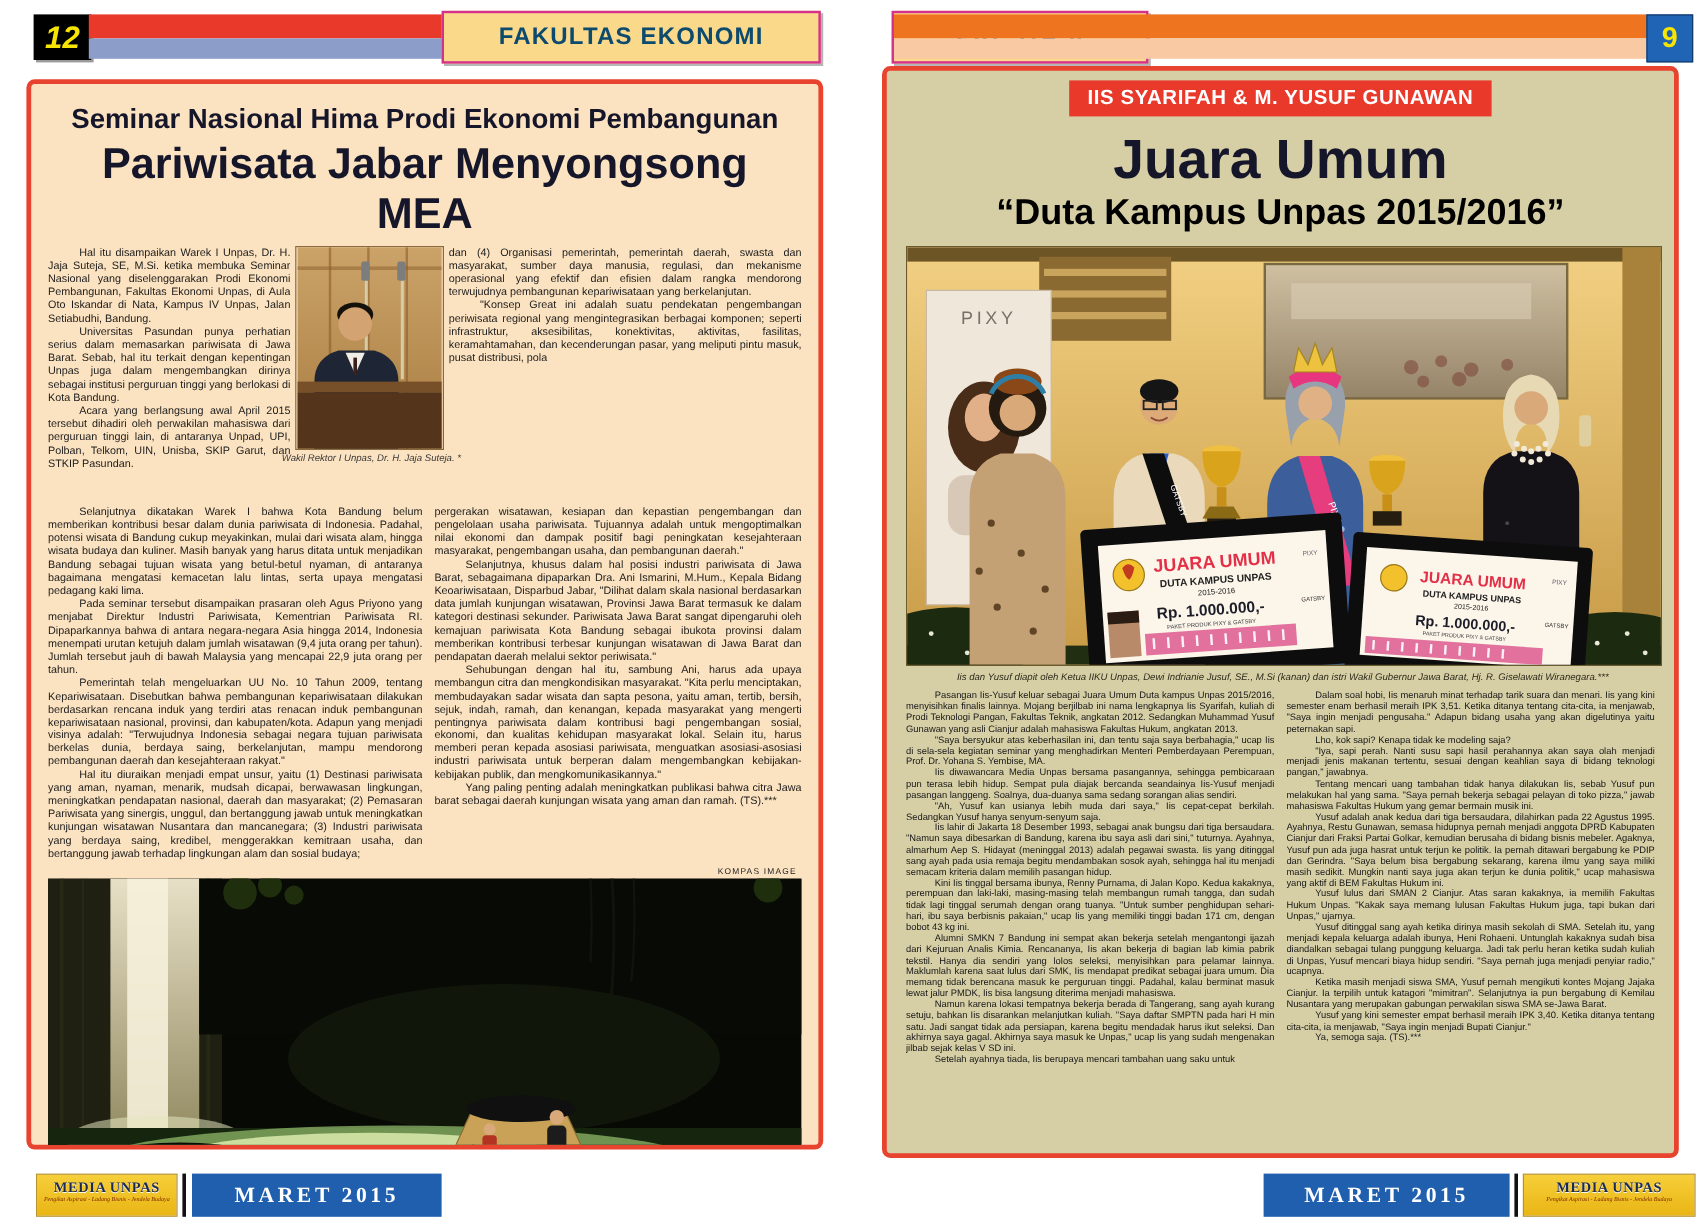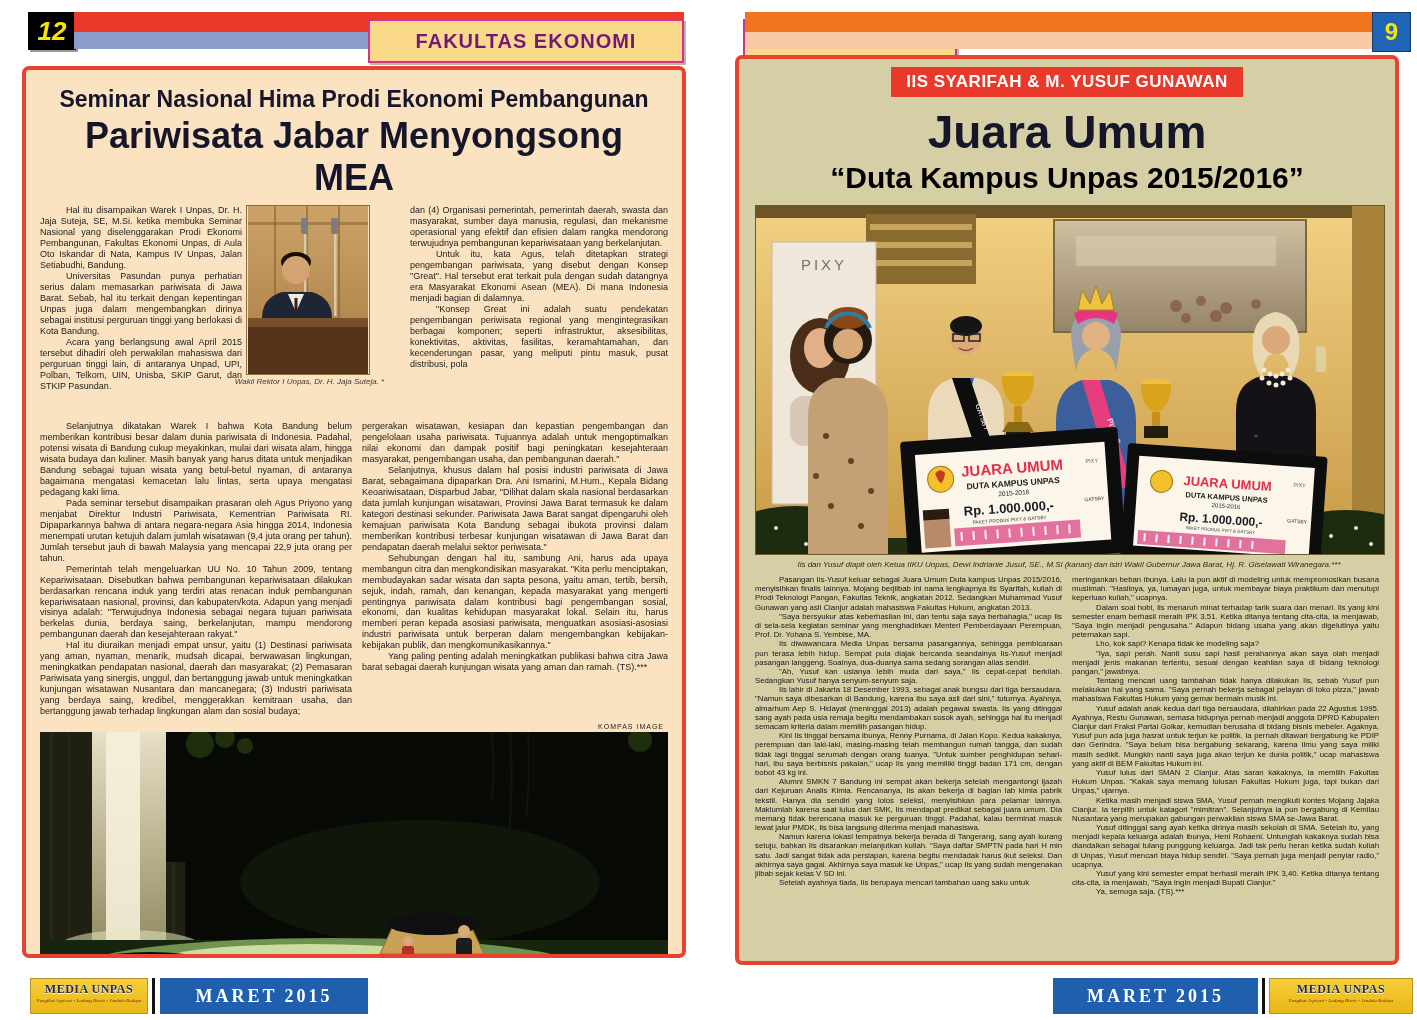--- a/index.html
+++ b/index.html
@@ -7,43 +7,43 @@
   .page{position:absolute;top:0;width:708px;height:1020px;}
   .page.leftpg{left:0;}
   .page.rightpg{left:709px;}
 
   
   .pagenum-box{position:absolute;left:28px;top:12px;width:48px;height:38px;background:#000000;color:#f7e400;
     font-weight:bold;font-size:26px;font-style:italic;text-align:center;line-height:38px;box-shadow:2px 2px 0 #9a9a9a;}
   .bars-l{position:absolute;left:74px;top:12px;width:610px;height:37px;}
   .bars-l .bar-red{height:20px;background:#e8392b;}
   .bars-l .bar-blue{height:17px;background:#8d9dc9;}
-  .section-tab{position:absolute;top:19px;height:40px;background:#fbd98b;border:2px solid #d6318c;
+  .section-tab{position:absolute;top:9px;height:40px;background:#fbd98b;border:2px solid #d6318c;
     box-shadow:2px 2px 0 #b5b5b5;display:flex;align-items:center;justify-content:center;
-    font-weight:bold;font-size:20px;letter-spacing:1px;color:#701a75;}
+    font-weight:bold;font-size:20px;letter-spacing:1px;color:#0c4a6e;}
   .tab-l{left:368px;width:312px;}
   .tab-r{left:34px;width:210px;}
   .bars-r{position:absolute;left:36px;top:12px;width:628px;height:37px;}
   .bars-r .bar-orange{height:20px;background:#ee7420;}
   .bars-r .bar-peach{height:17px;background:#f8c9a2;}
   .pagenum-box-r{position:absolute;left:663px;top:12px;width:37px;height:38px;background:#1f64b5;border:1px solid #123a6b;
     color:#f7e400;font-weight:bold;font-size:24px;text-align:center;line-height:38px;}
 
   
   .article{position:absolute;box-sizing:border-box;border:4px solid #e8432e;border-radius:7px;overflow:hidden;}
   .article-l{left:22px;top:66px;width:664px;height:892px;background:#fbe2c0;padding:10px 14px 0 14px;}
   .article-r{left:26px;top:55px;width:664px;height:910px;background:#d6cfa6;padding:4px 16px 17px 16px;}
 
   .kicker{margin:6px 0 0 0;text-align:center;font-size:23px;font-weight:bold;color:#16162a;}
   .headline{margin:2px 0 4px 0;text-align:center;font-size:36px;font-weight:bold;color:#16162a;}
 
   
   .rowA{display:flex;gap:4px;margin-top:6px;height:214px;overflow:hidden;}
   .colA1{width:202px;overflow:hidden;}
-  .colA2{flex:1;overflow:hidden;margin-left:36px;}
+  .colA2{flex:1;overflow:hidden;}
   .speakerfig{width:124px;position:relative;margin:0;flex:0 0 124px;}
   .speakerfig svg{display:block;border:1px solid #8a6a3a;}
   .speaker-cap{position:absolute;left:-34px;top:172px;width:195px;text-align:center;
     font-style:italic;font-size:8px;color:#3a3a3a;}
   .rowB{display:flex;gap:10px;margin-top:2px;height:300px;overflow:hidden;}
   .colB1{width:312px;overflow:hidden;}
   .colB2{flex:1;overflow:hidden;position:relative;}
   .bodytext p{margin:0;font-size:9px;line-height:1.22;text-align:justify;color:#1c1c1c;text-indent:26px;}
   .bodytext p.noindent{text-indent:0;}
   .credit{ text-align:right;font-size:7px;letter-spacing:1px;color:#222;margin:2px 4px 2px 0;}
@@ -122,21 +122,20 @@
           <polygon points="40,88 56,88 48,106" fill="#f0ede4"></polygon>
           <rect x="46.5" y="92" width="3" height="14" fill="#3a1f1f"></rect>
           <rect x="0" y="112" width="120" height="9" fill="#77502a"></rect>
           <rect x="0" y="121" width="120" height="47" fill="#54351b"></rect>
         </svg>
         <figcaption class="speaker-cap">Wakil Rektor I Unpas, Dr. H. Jaja Suteja. *</figcaption>
       </figure>
 
       <div class="colA2">
         <p class="noindent">dan (4) Organisasi pemerintah, pemerintah daerah, swasta dan masyarakat, sumber daya manusia, regulasi, dan mekanisme operasional yang efektif dan efisien dalam rangka mendorong terwujudnya pembangunan kepariwisataan yang berkelanjutan.</p>
-        <p>Untuk itu, kata Agus, telah ditetapkan strategi pengembangan pariwisata, yang disebut dengan Konsep "Great". Hal tersebut erat terkait pula dengan sudah datangnya era Masyarakat Ekonomi Asean (MEA). Di mana Indonesia menjadi bagian di dalamnya.</p>
         <p>"Konsep Great ini adalah suatu pendekatan pengembangan periwisata regional yang mengintegrasikan berbagai komponen; seperti infrastruktur, aksesibilitas, konektivitas, aktivitas, fasilitas, keramahtamahan, dan kecenderungan pasar, yang meliputi pintu masuk, pusat distribusi, pola</p>
       </div>
     </div>
 
     <div class="rowB bodytext">
       <div class="colB1">
         <p>Selanjutnya dikatakan Warek I bahwa Kota Bandung belum memberikan kontribusi besar dalam dunia pariwisata di Indonesia. Padahal, potensi wisata di Bandung cukup meyakinkan, mulai dari wisata alam, hingga wisata budaya dan kuliner. Masih banyak yang harus ditata untuk menjadikan Bandung sebagai tujuan wisata yang betul-betul nyaman, di antaranya bagaimana mengatasi kemacetan lalu lintas, serta upaya mengatasi pedagang kaki lima.</p>
         <p>Pada seminar tersebut disampaikan prasaran oleh Agus Priyono yang menjabat Direktur Industri Pariwisata, Kementrian Pariwisata RI. Dipaparkannya bahwa di antara negara-negara Asia hingga 2014, Indonesia menempati urutan ketujuh dalam jumlah wisatawan (9,4 juta orang per tahun). Jumlah tersebut jauh di bawah Malaysia yang mencapai 22,9 juta orang per tahun.</p>
         <p>Pemerintah telah mengeluarkan UU No. 10 Tahun 2009, tentang Kepariwisataan. Disebutkan bahwa pembangunan kepariwisataan dilakukan berdasarkan rencana induk yang terdiri atas renacan induk pembangunan kepariwisataan nasional, provinsi, dan kabupaten/kota. Adapun yang menjadi visinya adalah: "Terwujudnya Indonesia sebagai negara tujuan pariwisata berkelas dunia, berdaya saing, berkelanjutan, mampu mendorong pembangunan daerah dan kesejahteraan rakyat."</p>
         <p>Hal itu diuraikan menjadi empat unsur, yaitu (1) Destinasi pariwisata yang aman, nyaman, menarik, mudsah dicapai, berwawasan lingkungan, meningkatkan pendapatan nasional, daerah dan masyarakat; (2) Pemasaran Pariwisata yang sinergis, unggul, dan bertanggung jawab untuk meningkatkan kunjungan wisatawan Nusantara dan mancanegara; (3) Industri pariwisata yang berdaya saing, kredibel, menggerakkan kemitraan usaha, dan bertanggung jawab terhadap lingkungan alam dan sosial budaya;</p>
@@ -388,29 +387,28 @@
         <p>"Saya bersyukur atas keberhasilan ini, dan tentu saja saya berbahagia," ucap Iis di sela-sela kegiatan seminar yang menghadirkan Menteri Pemberdayaan Perempuan, Prof. Dr. Yohana S. Yembise, MA.</p>
         <p>Iis diwawancara Media Unpas bersama pasangannya, sehingga pembicaraan pun terasa lebih hidup. Sempat pula diajak bercanda seandainya Iis-Yusuf menjadi pasangan langgeng. Soalnya, dua-duanya sama sedang sorangan alias sendiri.</p>
         <p>"Ah, Yusuf kan usianya lebih muda dari saya," Iis cepat-cepat berkilah. Sedangkan Yusuf hanya senyum-senyum saja.</p>
         <p>Iis lahir di Jakarta 18 Desember 1993, sebagai anak bungsu dari tiga bersaudara. "Namun saya dibesarkan di Bandung, karena ibu saya asli dari sini," tuturnya. Ayahnya, almarhum Aep S. Hidayat (meninggal 2013) adalah pegawai swasta. Iis yang ditinggal sang ayah pada usia remaja begitu mendambakan sosok ayah, sehingga hal itu menjadi semacam kriteria dalam memilih pasangan hidup.</p>
         <p>Kini Iis tinggal bersama ibunya, Renny Purnama, di Jalan Kopo. Kedua kakaknya, perempuan dan laki-laki, masing-masing telah membangun rumah tangga, dan sudah tidak lagi tinggal serumah dengan orang tuanya. "Untuk sumber penghidupan sehari-hari, ibu saya berbisnis pakaian," ucap Iis yang memiliki tinggi badan 171 cm, dengan bobot 43 kg ini.</p>
         <p>Alumni SMKN 7 Bandung ini sempat akan bekerja setelah mengantongi ijazah dari Kejuruan Analis Kimia. Rencananya, Iis akan bekerja di bagian lab kimia pabrik tekstil. Hanya dia sendiri yang lolos seleksi, menyisihkan para pelamar lainnya. Maklumlah karena saat lulus dari SMK, Iis mendapat predikat sebagai juara umum. Dia memang tidak berencana masuk ke perguruan tinggi. Padahal, kalau berminat masuk lewat jalur PMDK, Iis bisa langsung diterima menjadi mahasiswa.</p>
         <p>Namun karena lokasi tempatnya bekerja berada di Tangerang, sang ayah kurang setuju, bahkan Iis disarankan melanjutkan kuliah. "Saya daftar SMPTN pada hari H min satu. Jadi sangat tidak ada persiapan, karena begitu mendadak harus ikut seleksi. Dan akhirnya saya gagal. Akhirnya saya masuk ke Unpas," ucap Iis yang sudah mengenakan jilbab sejak kelas V SD ini.</p>
         <p>Setelah ayahnya tiada, Iis berupaya mencari tambahan uang saku untuk</p>
       </div>
       <div class="rcol">
-        <p class="noindent">meringankan beban ibunya. Lalu ia pun aktif di modeling untuk mempromosikan busana muslimah. "Hasilnya, ya, lumayan juga, untuk membayar biaya praktikum dan menutupi keperluan kuliah," ucapnya.</p>
         <p>Dalam soal hobi, Iis menaruh minat terhadap tarik suara dan menari. Iis yang kini semester enam berhasil meraih IPK 3,51. Ketika ditanya tentang cita-cita, ia menjawab, "Saya ingin menjadi pengusaha." Adapun bidang usaha yang akan digelutinya yaitu peternakan sapi.</p>
         <p>Lho, kok sapi? Kenapa tidak ke modeling saja?</p>
         <p>"Iya, sapi perah. Nanti susu sapi hasil perahannya akan saya olah menjadi menjadi jenis makanan tertentu, sesuai dengan keahlian saya di bidang teknologi pangan," jawabnya.</p>
         <p>Tentang mencari uang tambahan tidak hanya dilakukan Iis, sebab Yusuf pun melakukan hal yang sama. "Saya pernah bekerja sebagai pelayan di toko pizza," jawab mahasiswa Fakultas Hukum yang gemar bermain musik ini.</p>
         <p>Yusuf adalah anak kedua dari tiga bersaudara, dilahirkan pada 22 Agustus 1995. Ayahnya, Restu Gunawan, semasa hidupnya pernah menjadi anggota DPRD Kabupaten Cianjur dari Fraksi Partai Golkar, kemudian berusaha di bidang bisnis mebeler. Agaknya, Yusuf pun ada juga hasrat untuk terjun ke politik. Ia pernah ditawari bergabung ke PDIP dan Gerindra. "Saya belum bisa bergabung sekarang, karena ilmu yang saya miliki masih sedikit. Mungkin nanti saya juga akan terjun ke dunia politik," ucap mahasiswa yang aktif di BEM Fakultas Hukum ini.</p>
         <p>Yusuf lulus dari SMAN 2 Cianjur. Atas saran kakaknya, ia memilih Fakultas Hukum Unpas. "Kakak saya memang lulusan Fakultas Hukum juga, tapi bukan dari Unpas," ujarnya.</p>
+        <p>Yusuf ditinggal sang ayah ketika dirinya masih sekolah di SMA. Setelah itu, yang menjadi kepala keluarga adalah ibunya, Heni Rohaeni. Untunglah kakaknya sudah bisa diandalkan sebagai tulang punggung keluarga. Jadi tak perlu heran ketika sudah kuliah di Unpas, Yusuf mencari biaya hidup sendiri. "Saya pernah juga menjadi penyiar radio," ucapnya.</p>
         <p>Ketika masih menjadi siswa SMA, Yusuf pernah mengikuti kontes Mojang Jajaka Cianjur. Ia terpilih untuk katagori "mimitran". Selanjutnya ia pun bergabung di Kemilau Nusantara yang merupakan gabungan perwakilan siswa SMA se-Jawa Barat.</p>
-        <p>Yusuf ditinggal sang ayah ketika dirinya masih sekolah di SMA. Setelah itu, yang menjadi kepala keluarga adalah ibunya, Heni Rohaeni. Untunglah kakaknya sudah bisa diandalkan sebagai tulang punggung keluarga. Jadi tak perlu heran ketika sudah kuliah di Unpas, Yusuf mencari biaya hidup sendiri. "Saya pernah juga menjadi penyiar radio," ucapnya.</p>
         <p>Yusuf yang kini semester empat berhasil meraih IPK 3,40. Ketika ditanya tentang cita-cita, ia menjawab, "Saya ingin menjadi Bupati Cianjur."</p>
         <p>Ya, semoga saja. (TS).***</p>
       </div>
     </div>
   </article>
 
   <div class="issue-box" style="left:344px;width:205px;">MARET 2015</div>
   <div class="foot-divider" style="left:553px;"></div>
   <div class="logo-box" style="left:560px;width:144px;">
     <div class="logo-title">MEDIA UNPAS</div>

